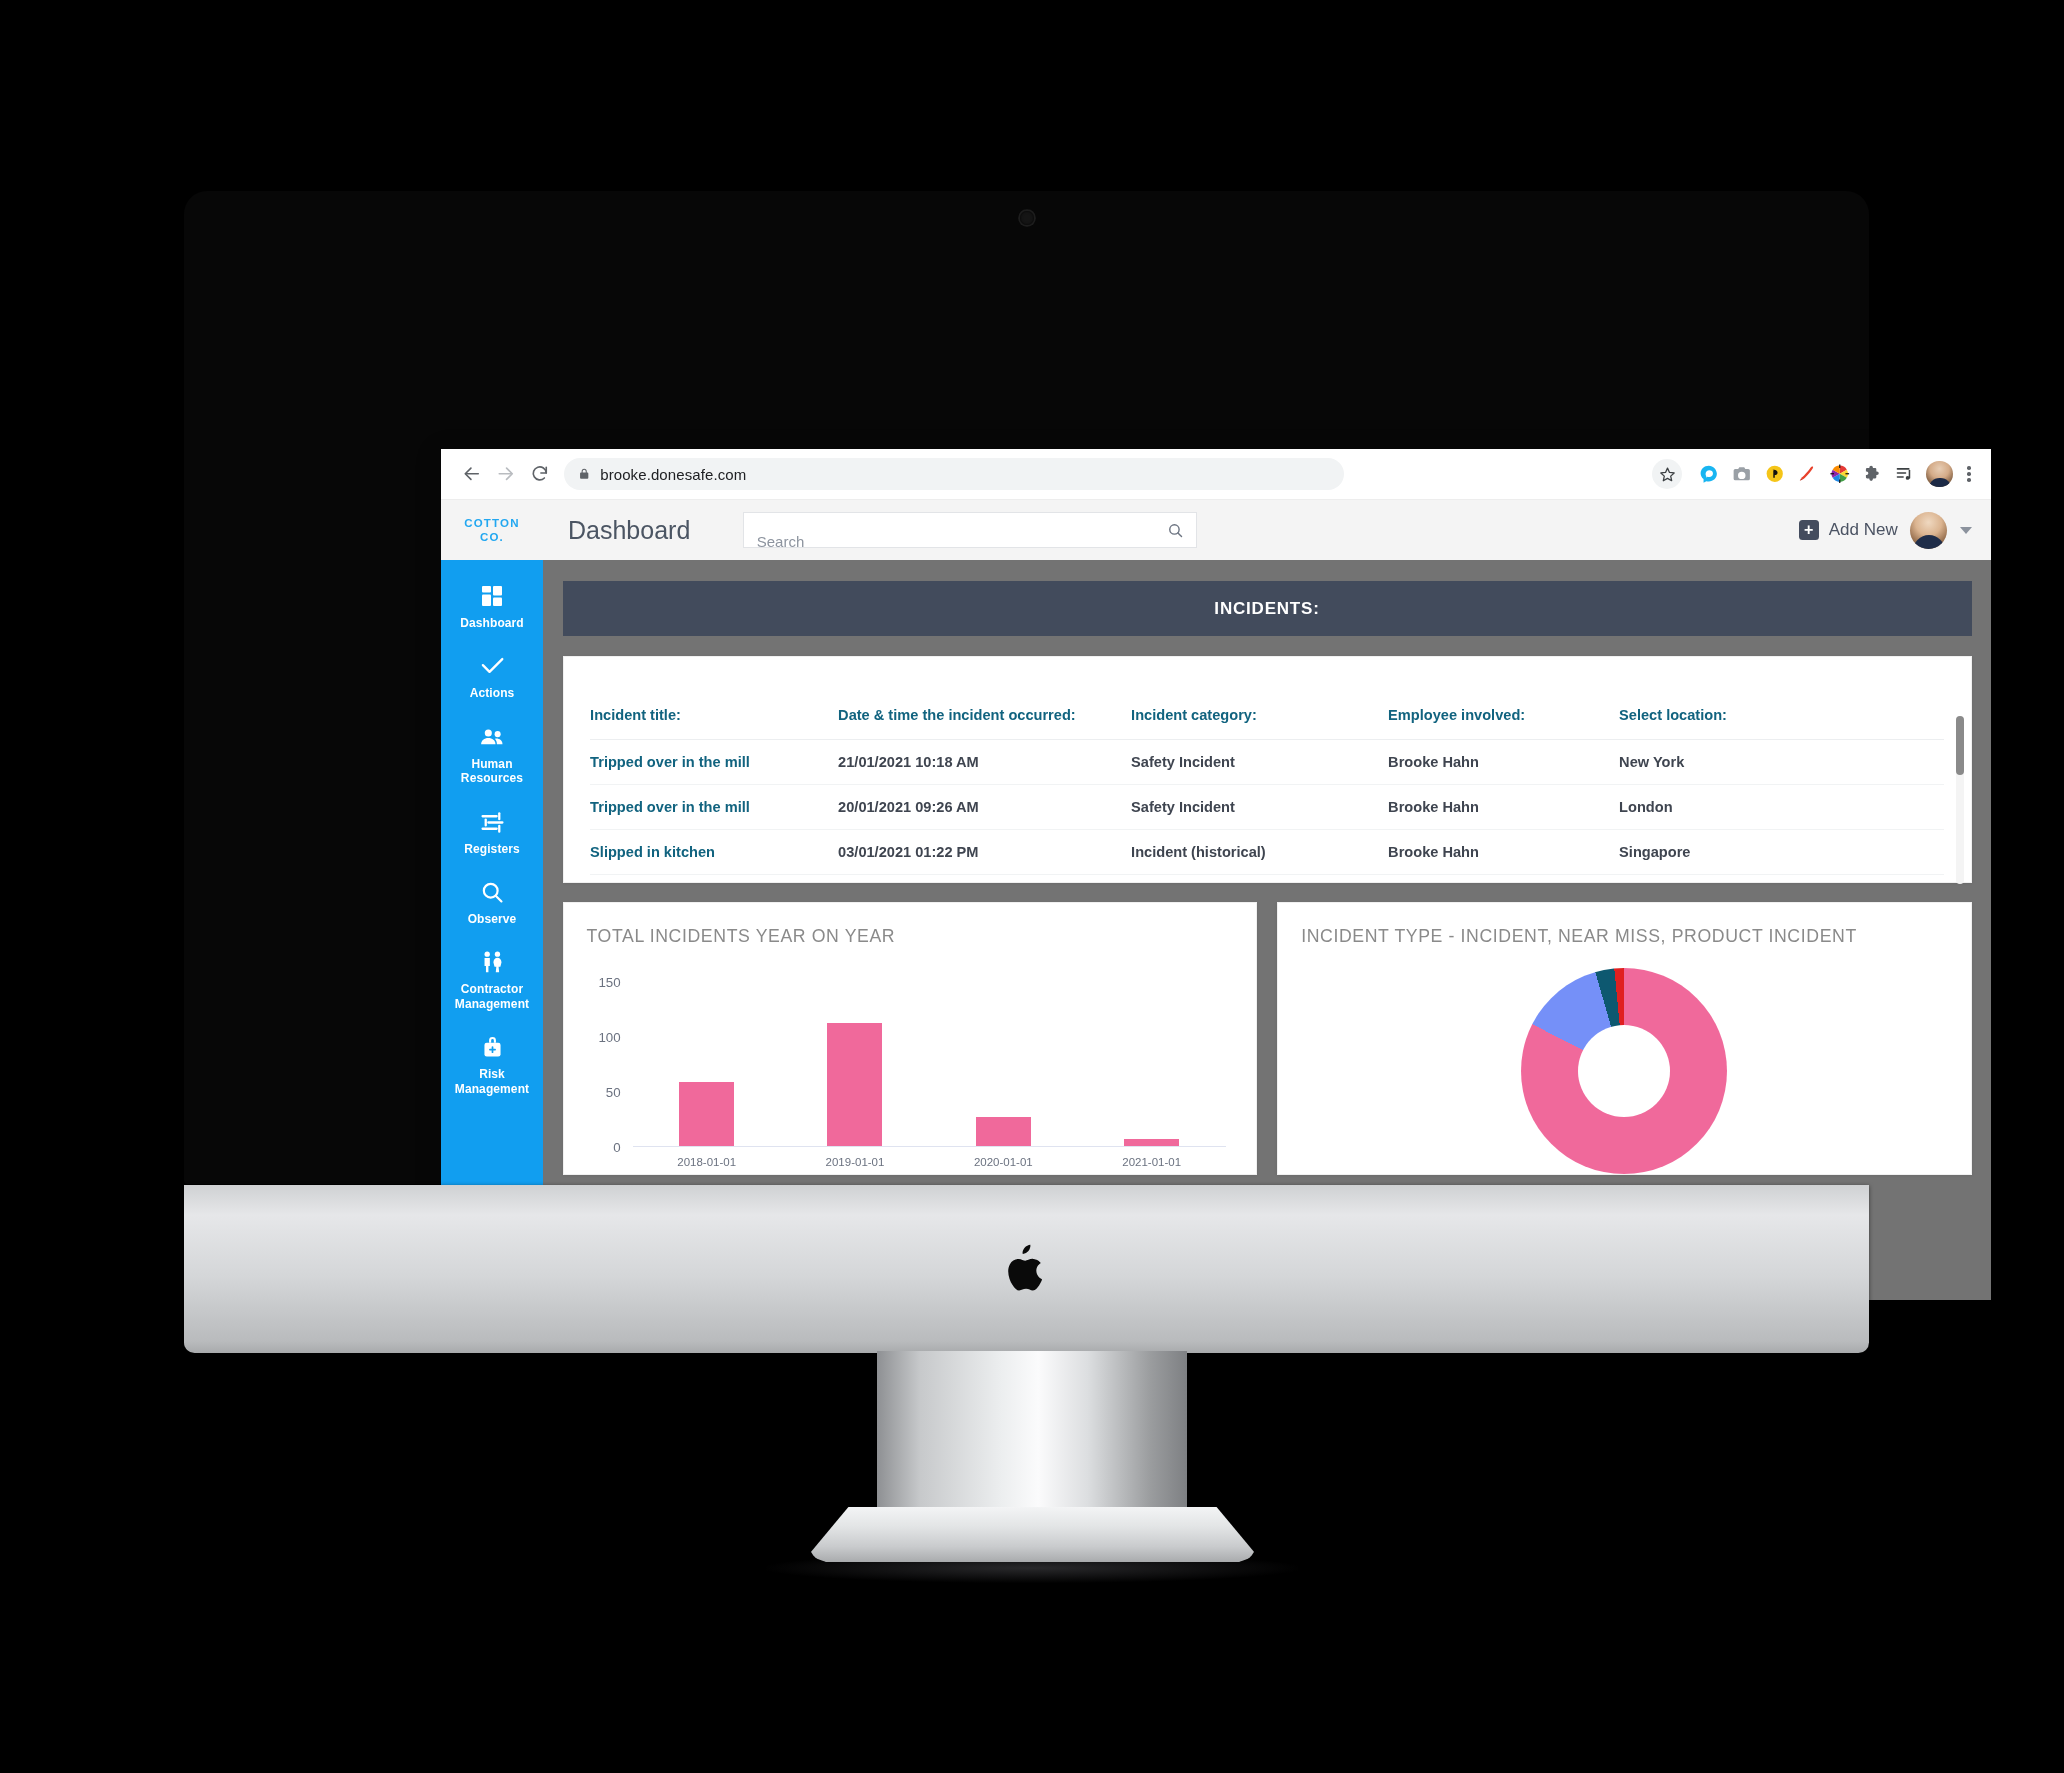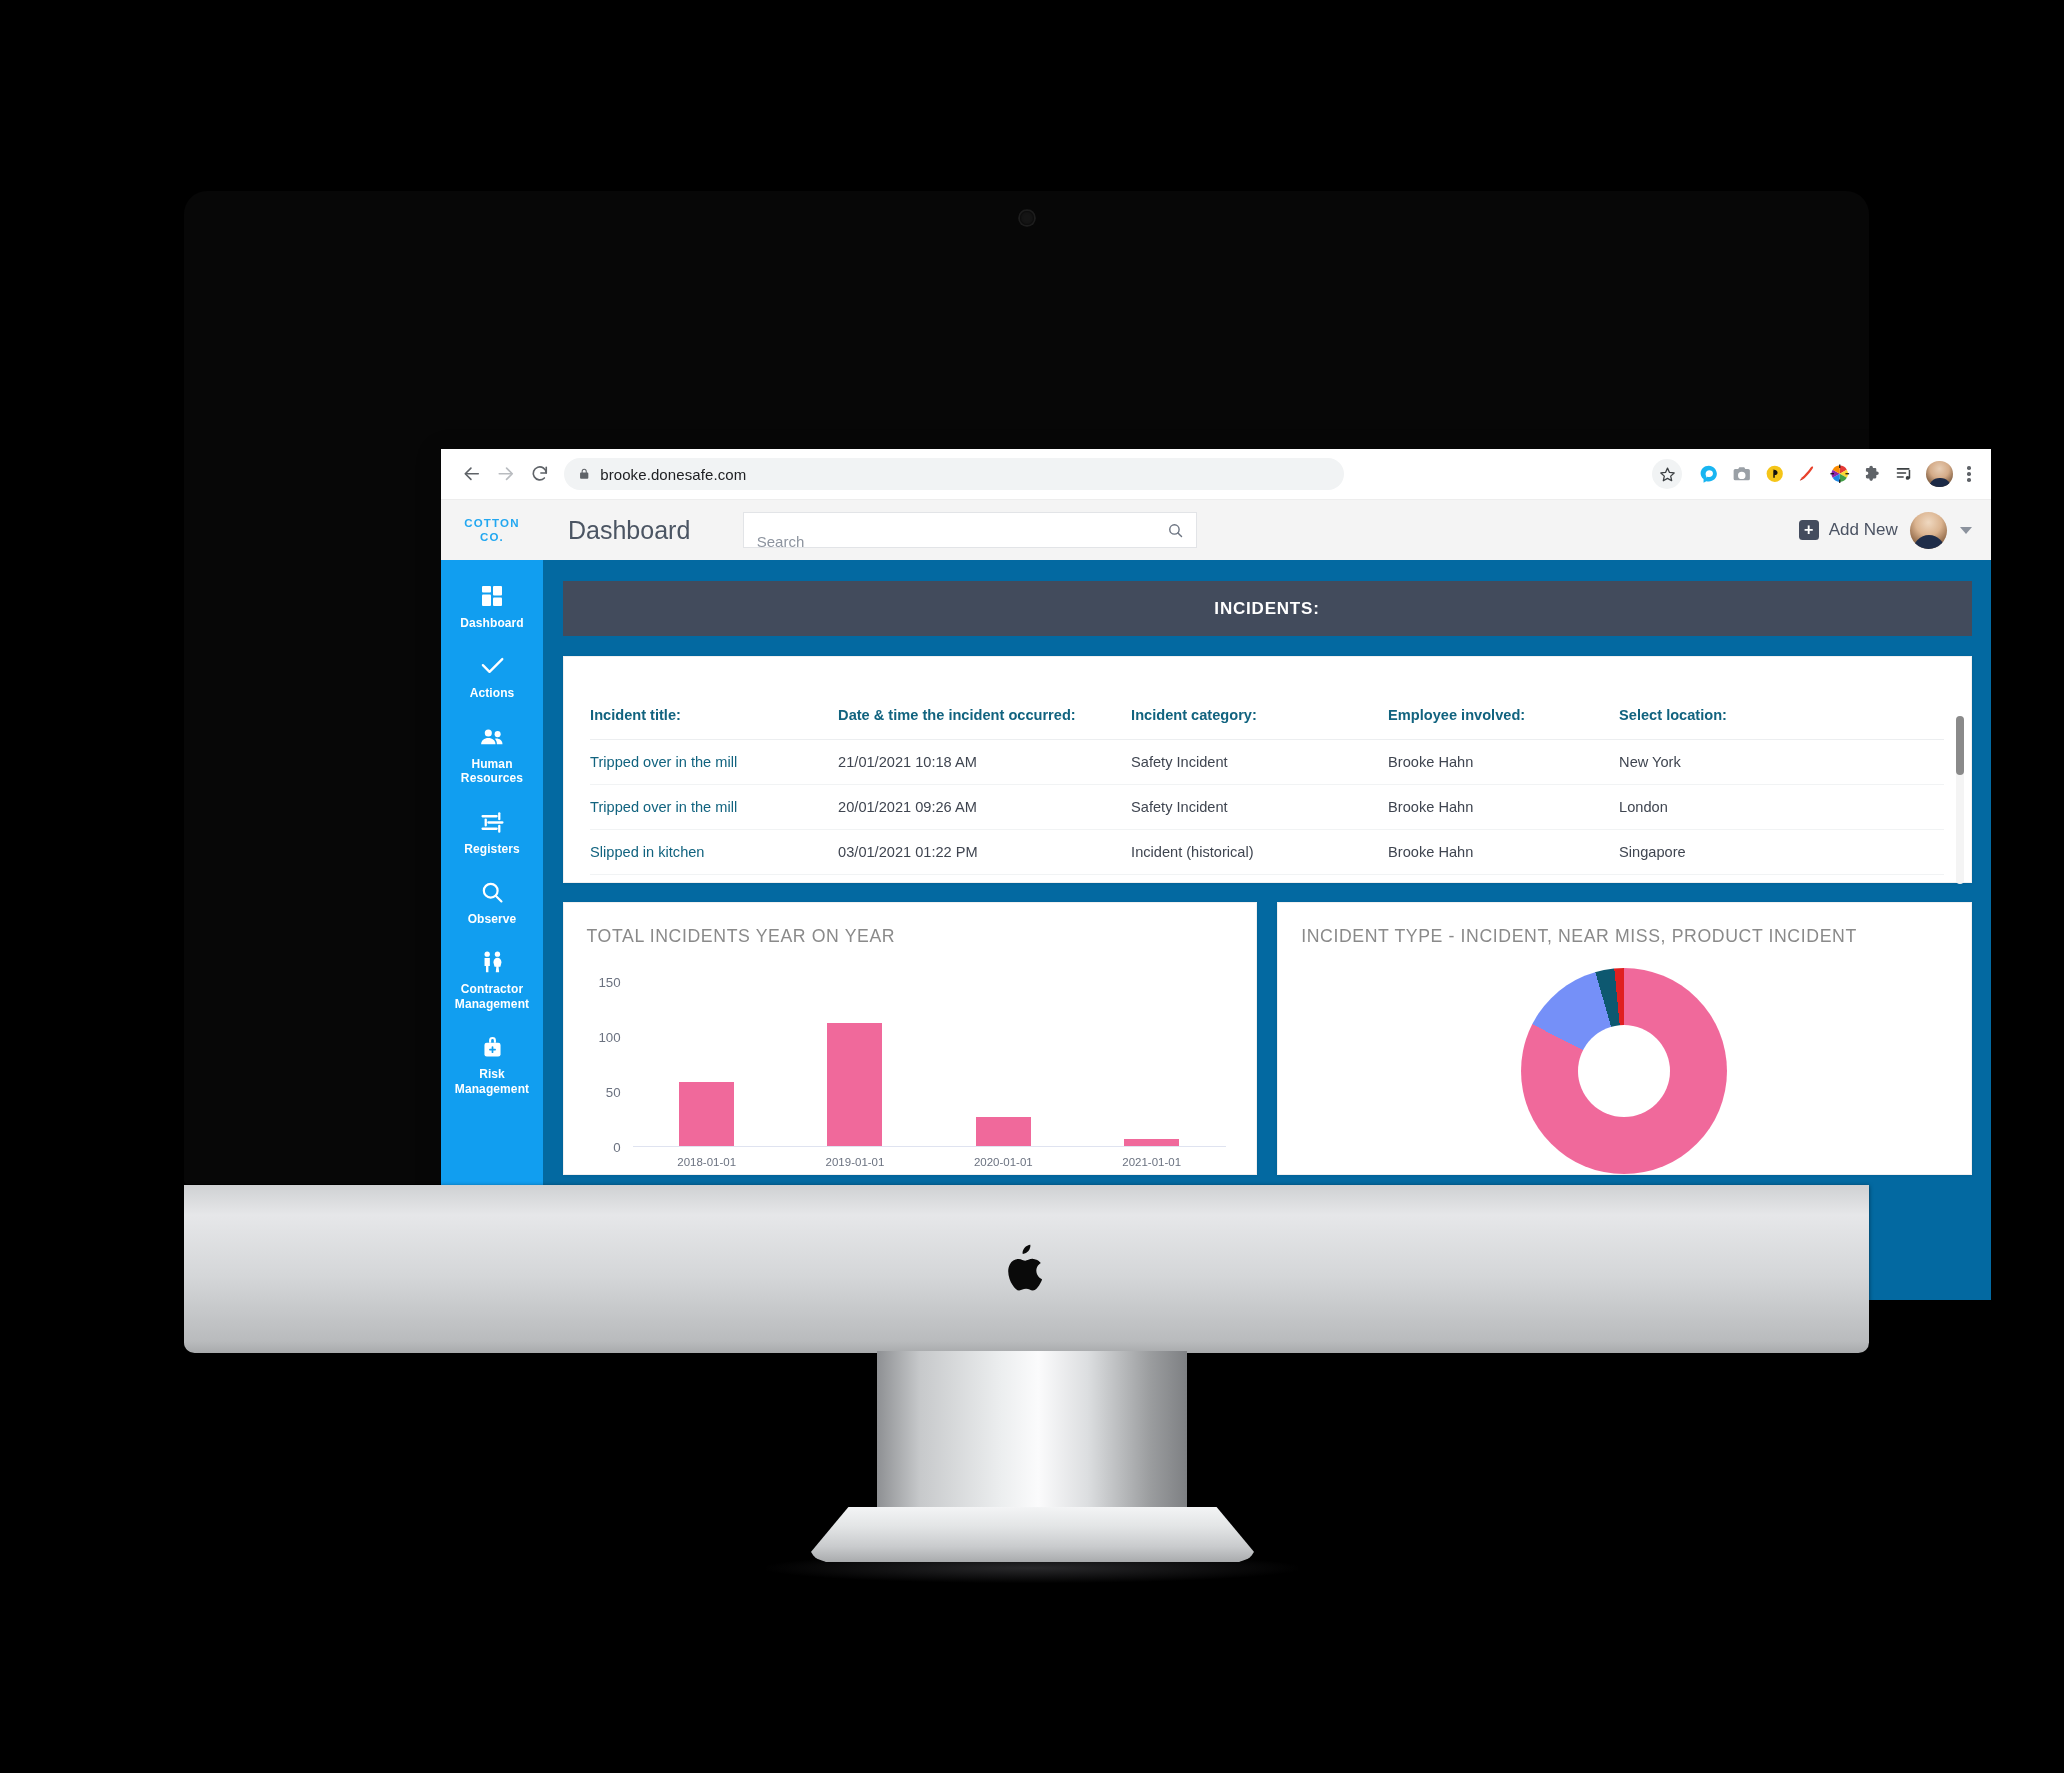--- a/index.html
+++ b/index.html
@@ -182,21 +182,21 @@
     display: flex; flex-direction: column; align-items: center;
     gap: 6.2px; padding: 10.6px 4.4px 12.4px;
     color: #fff; text-align: center;
   }
   .side-item .side-label {
     font-size: 12px; font-weight: 700; line-height: 1.22; letter-spacing: 0.1px;
   }
   .side-icon { display: flex; align-items: center; justify-content: center; height: 26.6px; }
 
   #content {
-    flex: 1; background: #0369a1; padding: 21px 19.5px 0 19.5px;
+    flex: 1; background: #737373; padding: 21px 19.5px 0 19.5px;
     overflow: hidden; position: relative;
   }
   #incidents-banner {
     height: 55px; background: #424b5c; color: #fff;
     display: flex; align-items: center; justify-content: center;
     font-size: 17px; font-weight: 700; letter-spacing: 0.8px;
   }
 
   .card {
     background: #fff; border: 0.9px solid #f0f0f0;
@@ -215,21 +215,21 @@
     display:block; width: 8px; height: 59px;
     background: #8a8a8a; border-radius: 4.4px;
   }
 
   table#incident-table { width: 100%; border-collapse: collapse; margin-top: 25px; }
   #incident-table th {
     text-align: left; font-size: 14.6px; color: #11637f; font-weight: 700;
     padding: 0 0 16px 0; border-bottom: 0.9px solid #eceef0;
   }
   #incident-table td {
-    font-size: 14.6px; color: #3f4550; font-weight: 400;
+    font-size: 14.6px; color: #3f4550; font-weight: 700;
     padding: 14px 0; border-bottom: 0.9px solid #f1f3f4;
   }
   #incident-table td.link { color: #11637f; }
   #incident-table th:nth-child(1), #incident-table td:nth-child(1) { width: 248px; }
   #incident-table th:nth-child(2), #incident-table td:nth-child(2) { width: 293px; }
   #incident-table th:nth-child(3), #incident-table td:nth-child(3) { width: 257px; }
   #incident-table th:nth-child(4), #incident-table td:nth-child(4) { width: 231px; }
 
   #chart-row { display: flex; gap: 20.4px; }
   #chart-row .card { flex: 1; padding: 23px 23px 0 23px; min-height: 266px; margin-top: 19.5px; }

